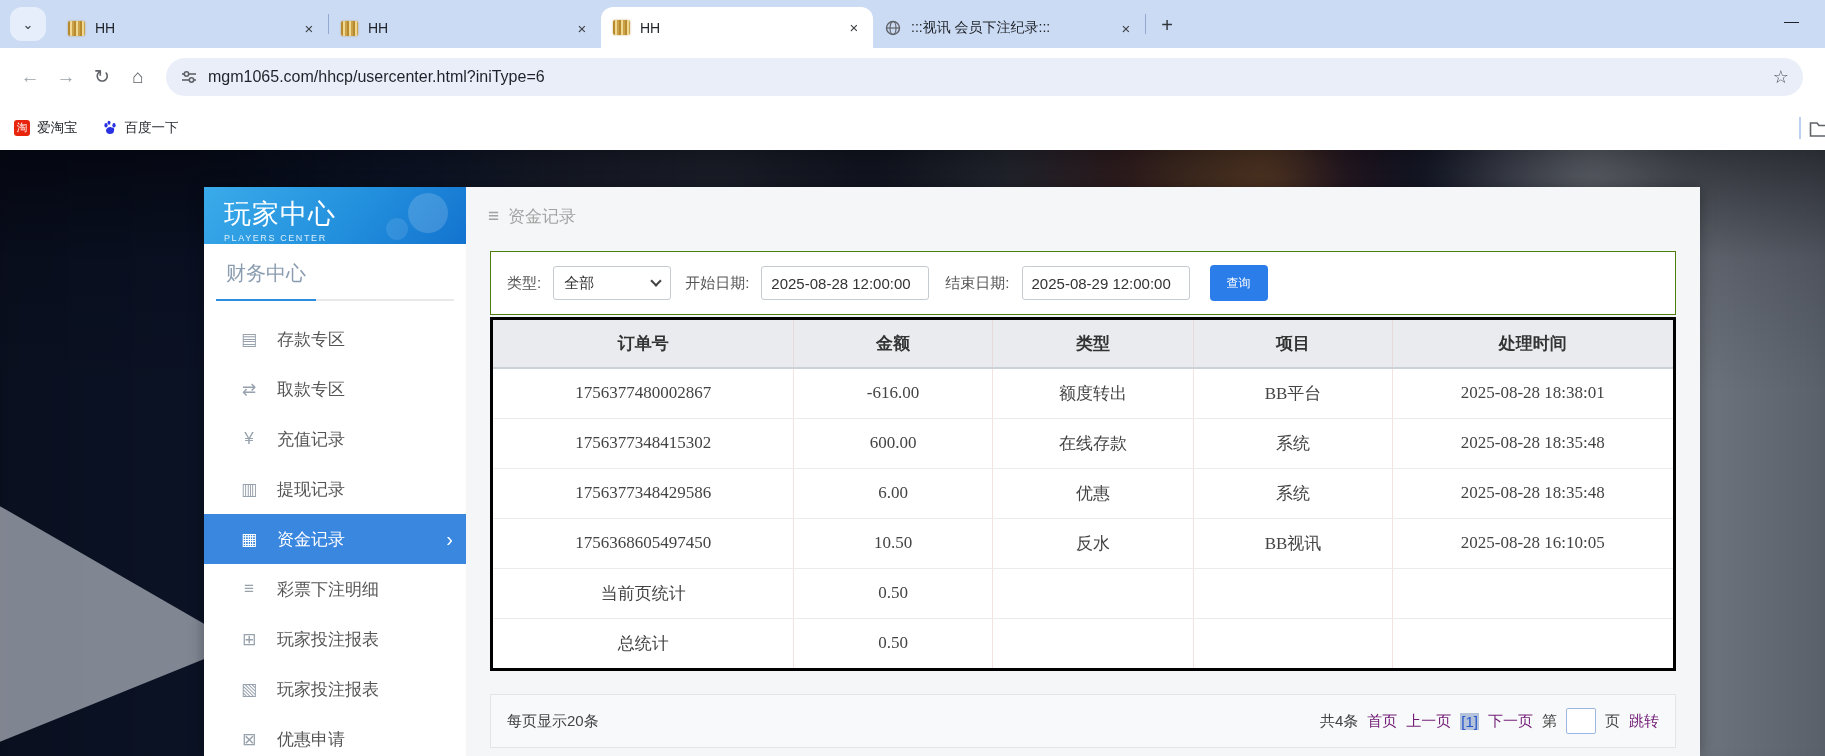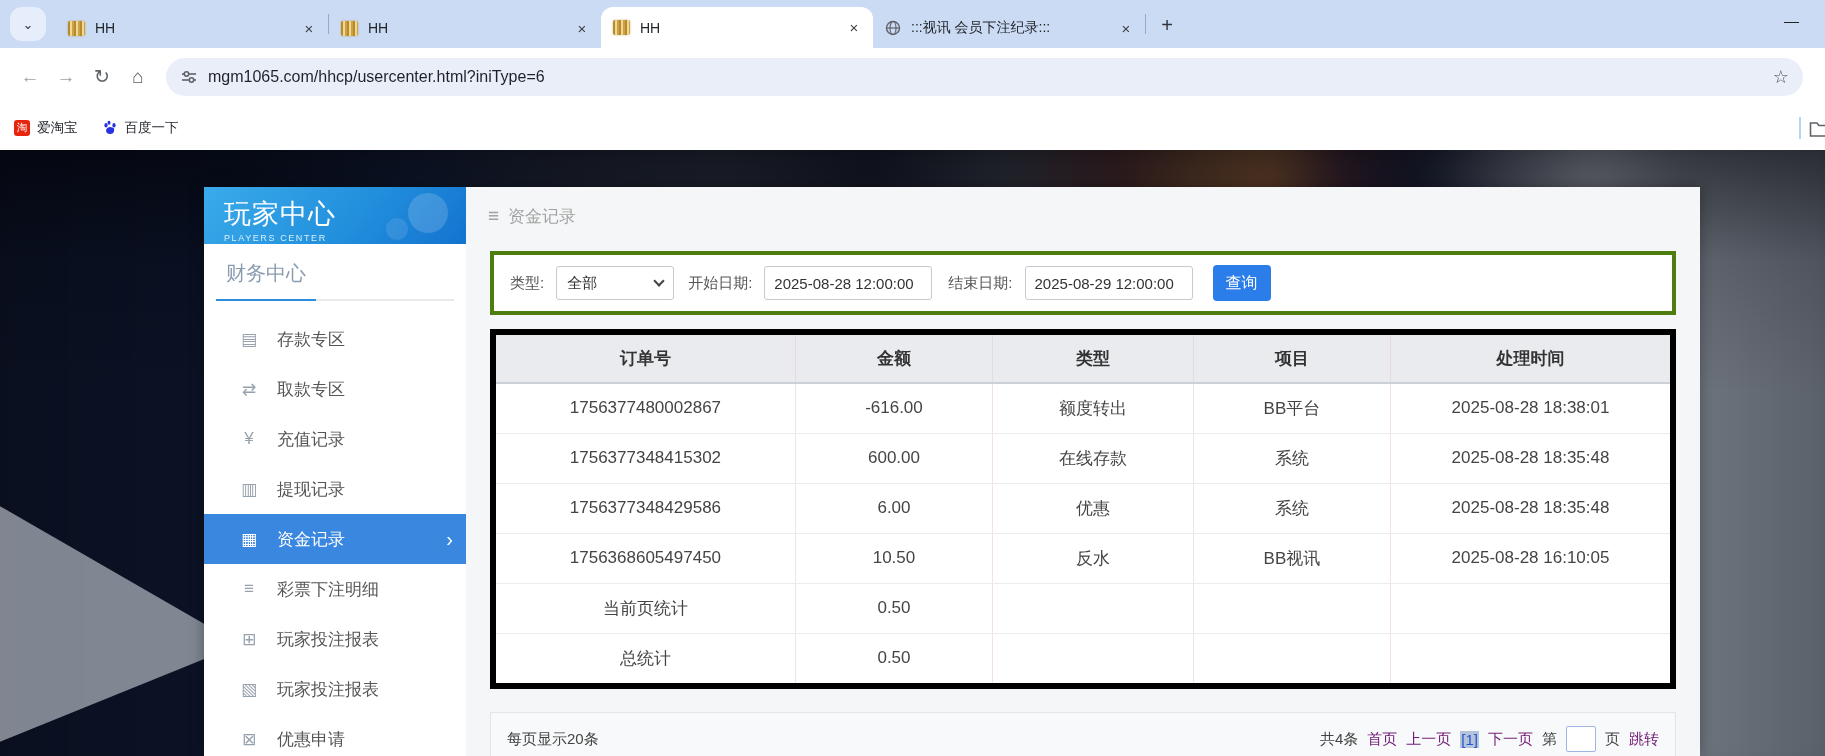--- a/index.html
+++ b/index.html
@@ -74,33 +74,33 @@
   .menu-item .ic { width:22px; text-align:center; font-size:17px; color:#98a2ad; }
   .menu-item.active { background:#3a87e0; color:#fff; }
   .menu-item.active .ic { color:#fff; }
   .menu-item .chev { position:absolute; right:13px; font-size:20px; color:#fff; }
 
   .main { flex:1; display:flex; flex-direction:column; background:#f5f6f7; overflow:hidden; }
   .main-header { height:58px; display:flex; align-items:center; padding-left:22px; gap:9px;
     color:#a3a3a3; font-size:17px; flex:0 0 auto; }
   .main-header .ic { font-size:19px; }
 
-  .filter-box { margin:6px 24px 0; background:#fff; border:4px solid #4d7c0f; height:64px;
+  .filter-box { margin:6px 24px 0; background:#fff; border:1px solid #4d7c0f; height:64px;
     display:flex; align-items:center; padding:0 16px; gap:8px; font-size:15px; color:#555; flex:0 0 auto; }
   .sel-box { width:118px; height:34px; border:1px solid #c6cad1; border-radius:3px; background:#fff;
     display:flex; align-items:center; justify-content:space-between; padding:8px 10px; margin:0 6px 0 4px;
     font-size:15px; color:#333; cursor:pointer; }
   .sel-box .arrow { width:8px; height:8px; border-right:2px solid #444; border-bottom:2px solid #444;
     transform:rotate(45deg); margin-top:-4px; }
   .f-input { width:168px; height:34px; border:1px solid #c6cad1; border-radius:3px; padding:0 9px;
     font-size:15px; color:#333; margin:0 8px 0 4px; font-family:"Liberation Sans","DejaVu Sans",sans-serif; }
   .search-btn { width:58px; height:36px; background:#2b7de9; border:none; border-radius:4px; color:#fff;
-    font-size:16px; cursor:pointer; margin-left:4px; font-family:inherit; }
-
-  .table-wrap { margin:14px 24px 0; background:#fff; border:6px solid #000000; flex:0 0 auto; }
+    font-size:12px; cursor:pointer; margin-left:4px; font-family:inherit; }
+
+  .table-wrap { margin:2px 24px 0; background:#fff; border:3px solid #000000; flex:0 0 auto;font-family:Liberation Serif, serif; }
   table { width:100%; border-collapse:collapse; table-layout:fixed; text-align:center; }
   th { height:48px; background:#e9ebee; color:#333; font-size:17px; font-weight:bold;
     border-bottom:2px solid #ccd1d7; border-right:1px solid #e6dada; }
   th:last-child { border-right:none; }
   td { height:50px; font-size:17px; color:#444; border-bottom:1px solid #ececec; border-right:1px solid #f3e2e2; }
   td:last-child { border-right:none; }
   tr:last-child td { border-bottom:none; }
 
   .pager { margin:23px 24px 0; background:#f8f9fa; border:1px solid #e2e5e9; height:54px;
     display:flex; align-items:center; justify-content:space-between; padding:0 16px; font-size:15px;

